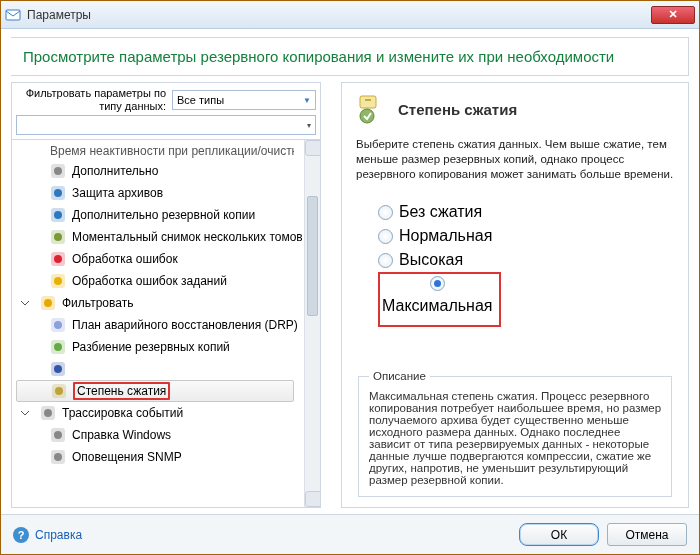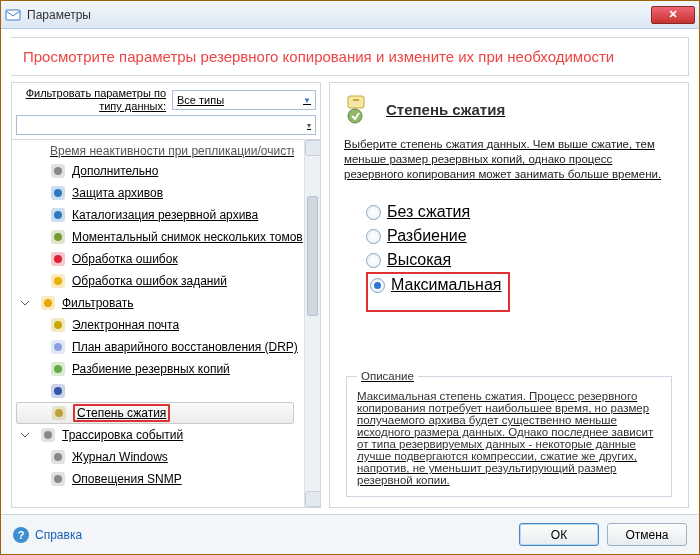--- a/index.html
+++ b/index.html
@@ -28,24 +28,24 @@
     border: 1px solid #8a2a24;
     border-radius: 2px;
     color: #fff; text-align: center; line-height: 15px;
     font-size: 11px; font-weight: bold;
   }
   .banner {
     margin: 8px 10px 6px 10px;
     border: 1px solid #cfd8e2;
     border-left: none; border-right: 1px solid #cfd8e2;
     padding: 10px 12px;
-    color: #ef4444;
+    color: #15803d;
     font-size: 15px;
   }
-  .main { flex: 1; display: flex; padding: 0 10px 6px 10px; gap: 8px; min-height: 0; text-decoration: underline; }
+  .main { flex: 1; display: flex; padding: 0 10px 6px 10px; gap: 20px; min-height: 0; }
   .left-col { width: 310px; display: flex; flex-direction: column; border: 1px solid #cfd8e2; }
   .filter-row { display: flex; align-items: center; padding: 4px 4px 2px 4px; gap: 6px; font-size: 11px; }
   .filter-label { text-align: right; width: 150px; line-height: 13px; }
   .type-select {
     flex: 1; height: 20px; border: 1px solid #a9bdd6;
     display: flex; align-items: center; padding: 0 4px;
     background: #fff; justify-content: space-between;
   }
   .type-select .arrow { color: #3b77c4; font-size: 8px; }
   .search-row { padding: 0 4px 4px 4px; }
@@ -92,21 +92,21 @@
   .section-desc { font-size: 11.5px; color:#222; line-height: 15px; margin-bottom: 18px;}
   .radio-group { padding-left: 22px; }
   .radio-row { display:flex; align-items:center; height: 24px; gap: 6px; font-size: 16px;}
   .radio {
     width: 15px; height: 15px; border-radius: 50%;
     border: 1px solid #8aa4be;
     background: radial-gradient(#fff, #e7eef5);
     display:flex; align-items:center; justify-content:center;
   }
   .radio.checked .dot { width:7px; height:7px; border-radius:50%; background:#2b78d4;}
-  .radio-row.boxed { border: 2px solid #d33; padding: 2px 6px 16px 2px; width: fit-content; height: auto; }
+  .radio-row.boxed { border: 2px solid #d33; padding: 2px 6px 10px 2px; width: fit-content; height: auto; flex-direction: column; }
   fieldset.desc-box {
     margin-top: auto;
     border: 1px solid #cfd8e2;
     padding: 8px 6px 10px 10px;
     font-size: 11.5px; color: #333;
   }
   fieldset.desc-box legend { padding: 0 4px; color:#333;}
   .footer {
     height: 40px;
     border-top: 1px solid #cfd8e2;
@@ -115,21 +115,21 @@
   }
   .help { display:flex; align-items:center; gap:6px; color:#1a5fb4; font-size:12px; cursor:pointer;}
   .help .qicon { width:16px; height:16px; border-radius:50%; background:#3e8ed0; color:#fff; font-weight:bold; font-size:11px; display:flex; align-items:center; justify-content:center;}
   .spacer { flex:1; }
   .btn {
     min-width: 80px; height: 23px;
     background: linear-gradient(#fdfdfd,#e7ecef);
     border: 1px solid #9fb2c4; border-radius: 3px;
     font-size: 12px;
   }
-  .btn.primary { border-color:#3f87c9; box-shadow: 0 0 0 1px #bcd7ef inset; }
+  .btn.primary { border-color:#3f87c9; box-shadow: 0 0 0 1px #bcd7ef inset; border-radius: 8px; }
 </style>
 </head>
 <body>
 
 <div class="window">
 
   <div class="titlebar">
     <svg class="app-icon" viewBox="0 0 16 16">
       <rect x="1" y="3" width="14" height="10" rx="1" fill="#fff" stroke="#3d7ec8"></rect>
       <path d="M1 4 L8 9 L15 4" fill="none" stroke="#3d7ec8"></path>
@@ -172,21 +172,21 @@
     <rect x="1" y="1" width="14" height="14" rx="3" fill="#2e78c0" opacity="0.25"></rect>
     <circle cx="8" cy="8" r="4" fill="#2e78c0"></circle>
               </svg>
               <span class="lbl ">Защита архивов</span>
             </div>
             <div class="item child">
               <svg class="ico" viewBox="0 0 16 16">
     <rect x="1" y="1" width="14" height="14" rx="3" fill="#2e78c0" opacity="0.25"></rect>
     <circle cx="8" cy="8" r="4" fill="#2e78c0"></circle>
               </svg>
-              <span class="lbl ">Каталогизация резервной архива</span>
+              <span class="lbl ">Дополнительно резервной копии</span>
             </div>
             <div class="item child">
               <svg class="ico" viewBox="0 0 16 16">
     <rect x="1" y="1" width="14" height="14" rx="3" fill="#7a9a36" opacity="0.25"></rect>
     <circle cx="8" cy="8" r="4" fill="#7a9a36"></circle>
               </svg>
               <span class="lbl ">Моментальный снимок нескольких томов</span>
             </div>
             <div class="item child">
               <svg class="ico" viewBox="0 0 16 16">
@@ -209,27 +209,20 @@
                 </svg>
               </span>
               <svg class="ico" viewBox="0 0 16 16">
     <rect x="1" y="1" width="14" height="14" rx="3" fill="#e8a800" opacity="0.25"></rect>
     <circle cx="8" cy="8" r="4" fill="#e8a800"></circle>
               </svg>
               <span class="lbl ">Фильтровать</span>
             </div>
             <div class="item child">
               <svg class="ico" viewBox="0 0 16 16">
-    <rect x="1" y="1" width="14" height="14" rx="3" fill="#c9a900" opacity="0.25"></rect>
-    <circle cx="8" cy="8" r="4" fill="#c9a900"></circle>
-              </svg>
-              <span class="lbl ">Электронная почта</span>
-            </div>
-            <div class="item child">
-              <svg class="ico" viewBox="0 0 16 16">
     <rect x="1" y="1" width="14" height="14" rx="3" fill="#8aa0e0" opacity="0.25"></rect>
     <circle cx="8" cy="8" r="4" fill="#8aa0e0"></circle>
               </svg>
               <span class="lbl ">План аварийного восстановления (DRP)</span>
             </div>
             <div class="item child">
               <svg class="ico" viewBox="0 0 16 16">
     <rect x="1" y="1" width="14" height="14" rx="3" fill="#6a4" opacity="0.25"></rect>
     <circle cx="8" cy="8" r="4" fill="#6a4"></circle>
               </svg>
@@ -258,21 +251,21 @@
     <rect x="1" y="1" width="14" height="14" rx="3" fill="#888" opacity="0.25"></rect>
     <circle cx="8" cy="8" r="4" fill="#888"></circle>
               </svg>
               <span class="lbl ">Трассировка событий</span>
             </div>
             <div class="item child">
               <svg class="ico" viewBox="0 0 16 16">
     <rect x="1" y="1" width="14" height="14" rx="3" fill="#888" opacity="0.25"></rect>
     <circle cx="8" cy="8" r="4" fill="#888"></circle>
               </svg>
-              <span class="lbl ">Журнал Windows</span>
+              <span class="lbl ">Справка Windows</span>
             </div>
             <div class="item child">
               <svg class="ico" viewBox="0 0 16 16">
     <rect x="1" y="1" width="14" height="14" rx="3" fill="#888" opacity="0.25"></rect>
     <circle cx="8" cy="8" r="4" fill="#888"></circle>
               </svg>
               <span class="lbl ">Оповещения SNMP</span>
             </div>
           </div>
         <div class="scroll-v">
@@ -297,21 +290,21 @@
       </div>
       <div class="section-desc">Выберите степень сжатия данных. Чем выше сжатие, тем меньше размер резервных копий, однако процесс резервного копирования может занимать больше времени.</div>
 
       <div class="radio-group" id="radios">
           <div class="radio-row">
     <span class="radio "></span>
     <span>Без сжатия</span>
           </div>
           <div class="radio-row">
     <span class="radio "></span>
-    <span>Разбиение</span>
+    <span>Нормальная</span>
           </div>
           <div class="radio-row">
     <span class="radio "></span>
     <span>Высокая</span>
           </div>
           <div class="radio-row boxed">
     <span class="radio checked">
               <span class="dot"></span>
             </span>
     <span>Максимальная</span>

